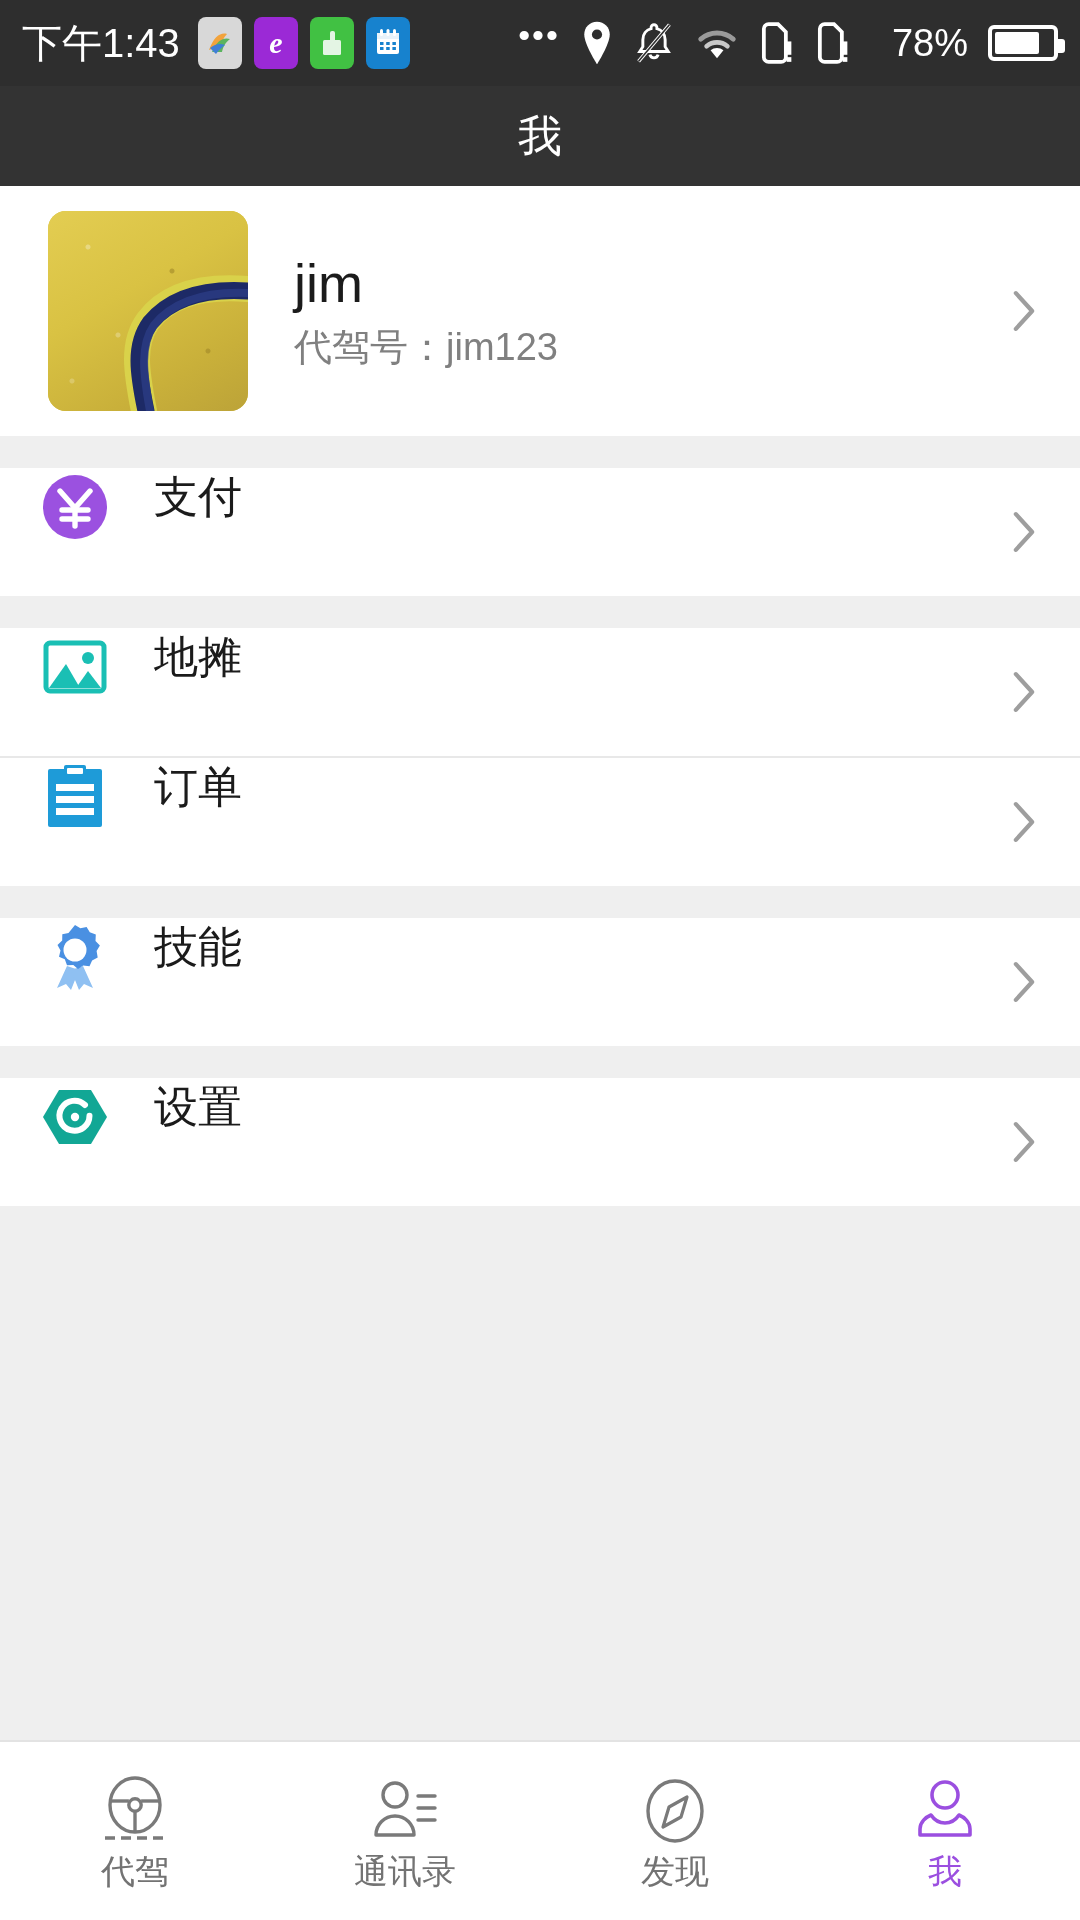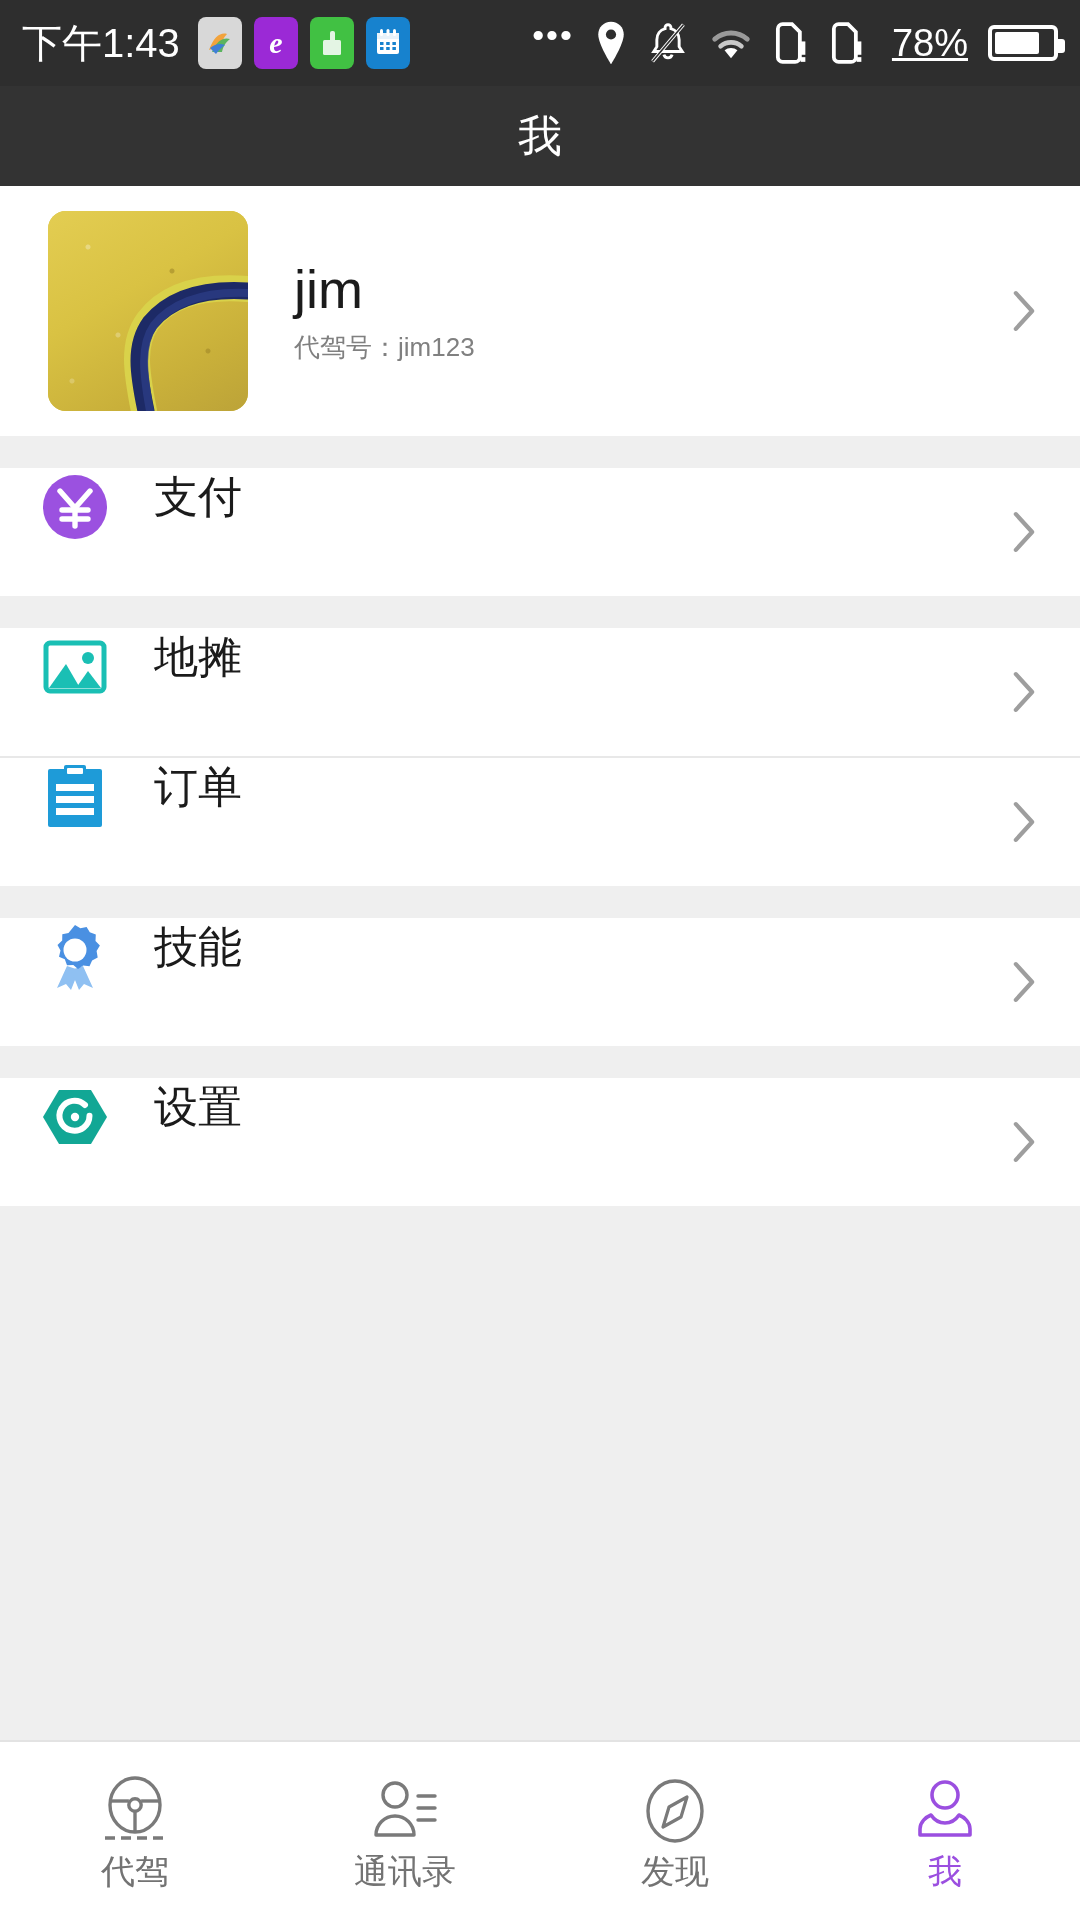--- a/index.html
+++ b/index.html
@@ -21,21 +21,21 @@
   .appicon { width:44px; height:52px; border-radius:8px; display:flex; align-items:center; justify-content:center; position:relative; }
   .ai-photos { background:#D8D8D8; }
   .ai-e { background:#9B29D6; }
   .ai-e .glyph { color:#fff; font-size:30px; font-weight:bold; font-style:italic; font-family:"Liberation Serif",serif; }
   .ai-green { background:#41C143; }
   .ai-blue { background:#1782CE; }
   .sb-spacer { flex:1; }
   .sb-right { display:flex; align-items:center; gap:20px; }
   .sb-dots { font-size:34px; letter-spacing:2px; line-height:1; position:relative; top:-8px; }
   .sb-icon { display:flex; align-items:center; }
-  .sb-battery-text { font-size:38px; margin-left:6px;text-decoration:underline; }
+  .sb-battery-text { font-size:38px; margin-left:20px; }
   .battery-shell {
     width:70px; height:36px; border:4px solid #FFF; border-radius:6px;
     position:relative; display:flex; align-items:center; padding:3px;
   }
   .battery-shell:after {
     content:''; position:absolute; right:-11px; top:10px; width:7px; height:14px;
     background:#FFF; border-radius:0 3px 3px 0;
   }
   .battery-fill { height:100%; background:#FFF; border-radius:2px; }
 
@@ -69,21 +69,21 @@
       radial-gradient(circle at 35% 62%, rgba(255,255,255,.25) 0 2px, transparent 3px),
       radial-gradient(circle at 80% 70%, rgba(120,95,20,.30) 0 2px, transparent 3px),
       radial-gradient(circle at 12% 85%, rgba(255,255,255,.22) 0 2px, transparent 3px),
       linear-gradient(150deg,#E3CD52 0%,#D9C243 40%,#C9B03A 75%,#BCA338 100%);
   }
   .avatar .road {
     position:absolute; inset:0;
   }
   .profile-text { margin-left:46px; flex:1; display:flex; flex-direction:column; justify-content:space-between; gap:18px; }
   .profile-name { font-size:54px; color:#1B1B1B; line-height:1; }
-  .profile-sub { font-size:26px; color:#808080; line-height:1; }
+  .profile-sub { font-size:38px; color:#808080; line-height:1; }
   .chev {
     width:40px; flex:0 0 40px; display:flex; align-items:center; justify-content:center;
   }
 
   
   .menu-row {
     height:128px; display:flex; padding:0 36px 0 36px; background:#FFFFFF;
   }
   .menu-icon { width:78px; height:78px; flex:0 0 78px; display:flex; align-items:center; justify-content:center; }
   .menu-label { margin-left:40px; font-size:44px; color:#1B1B1B; flex:1; }

